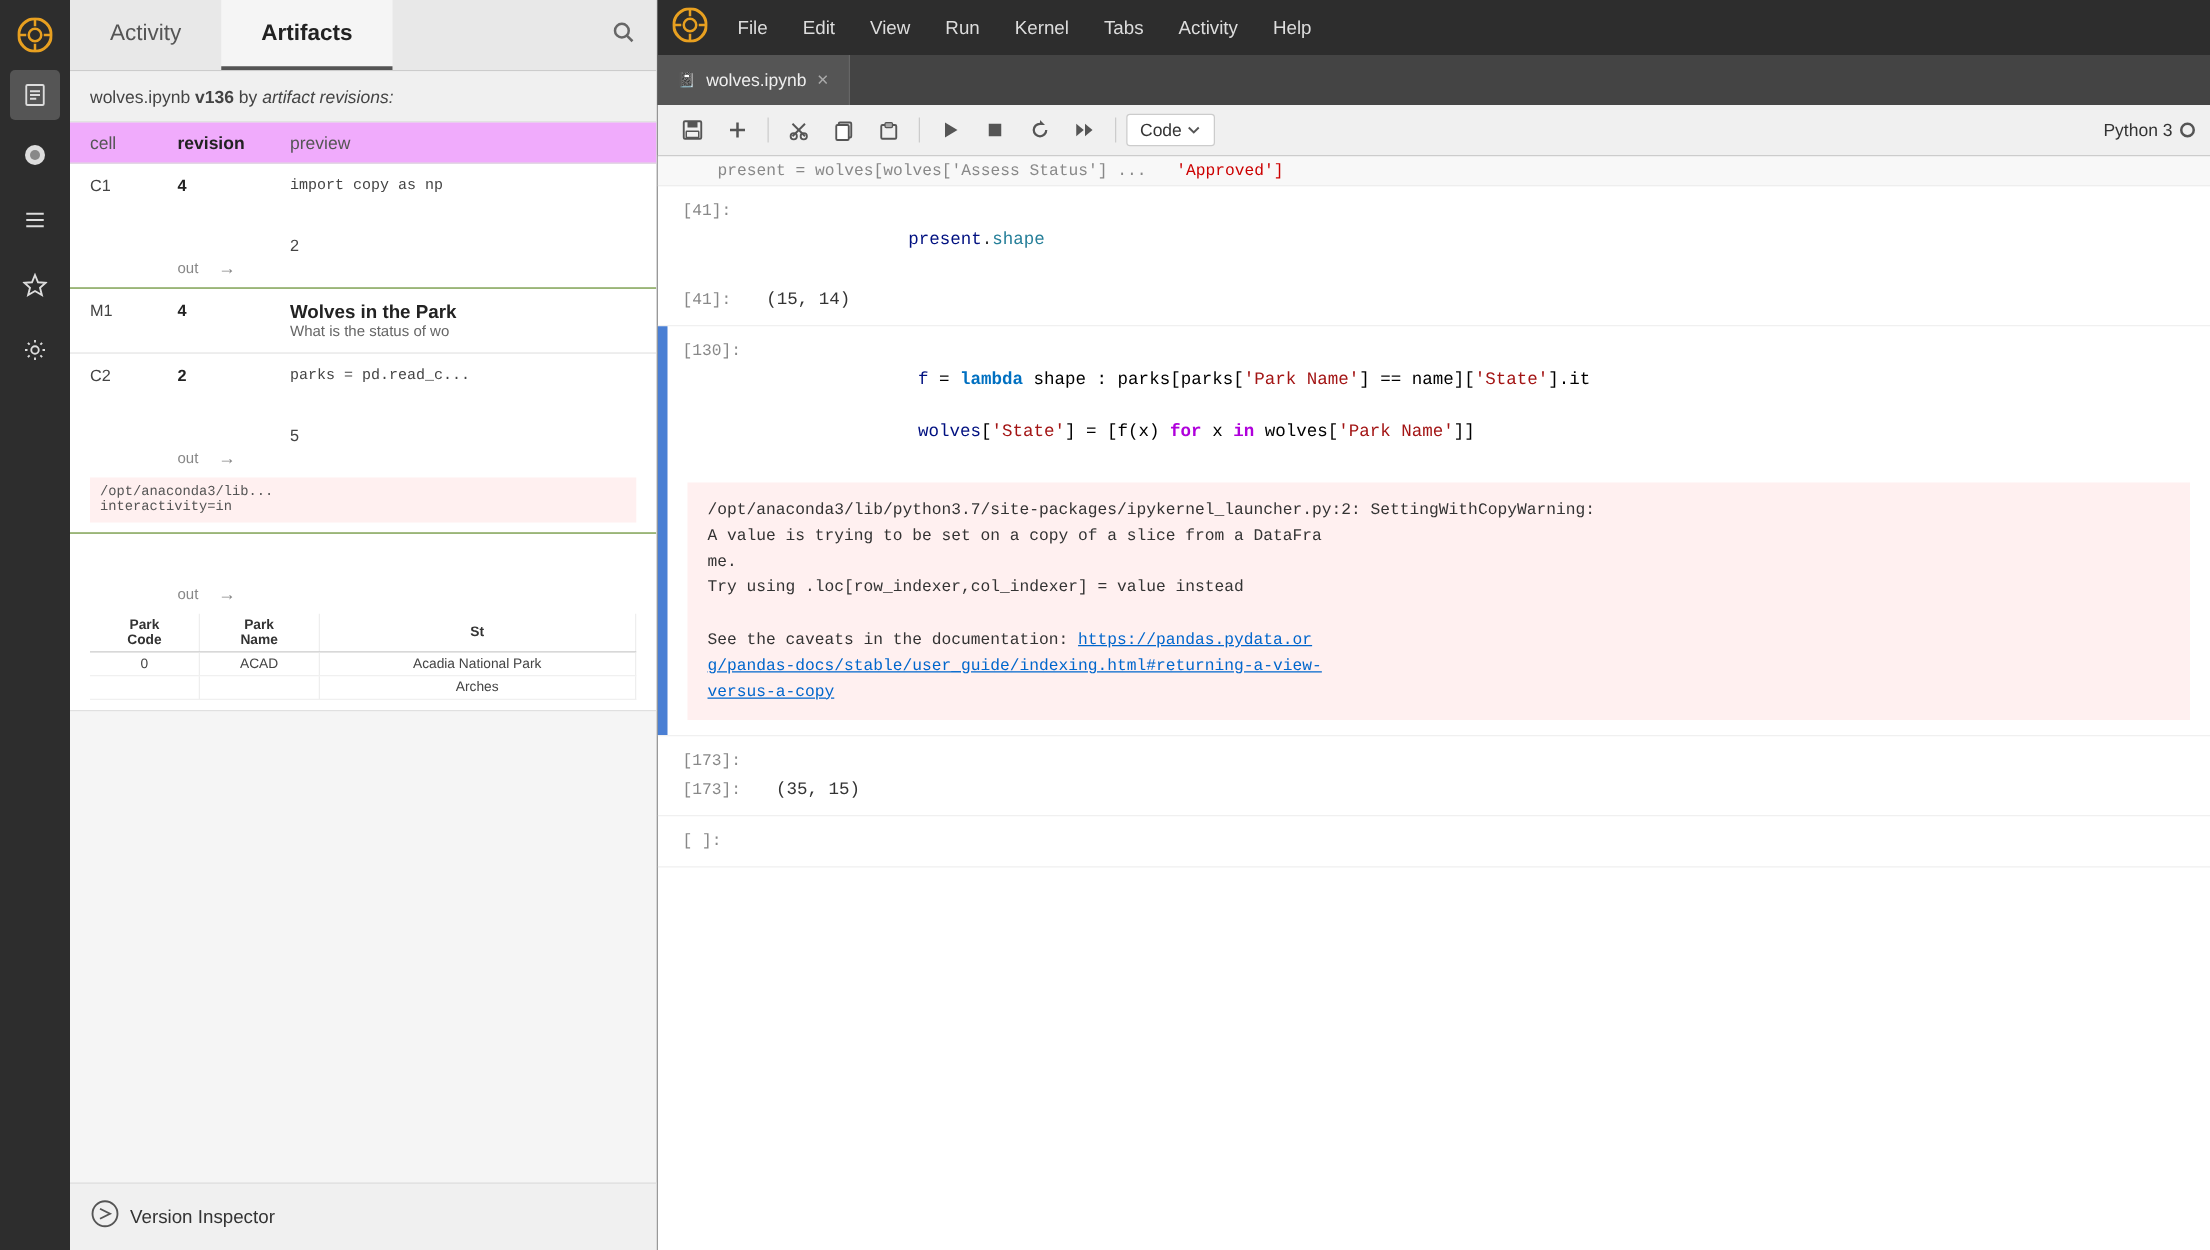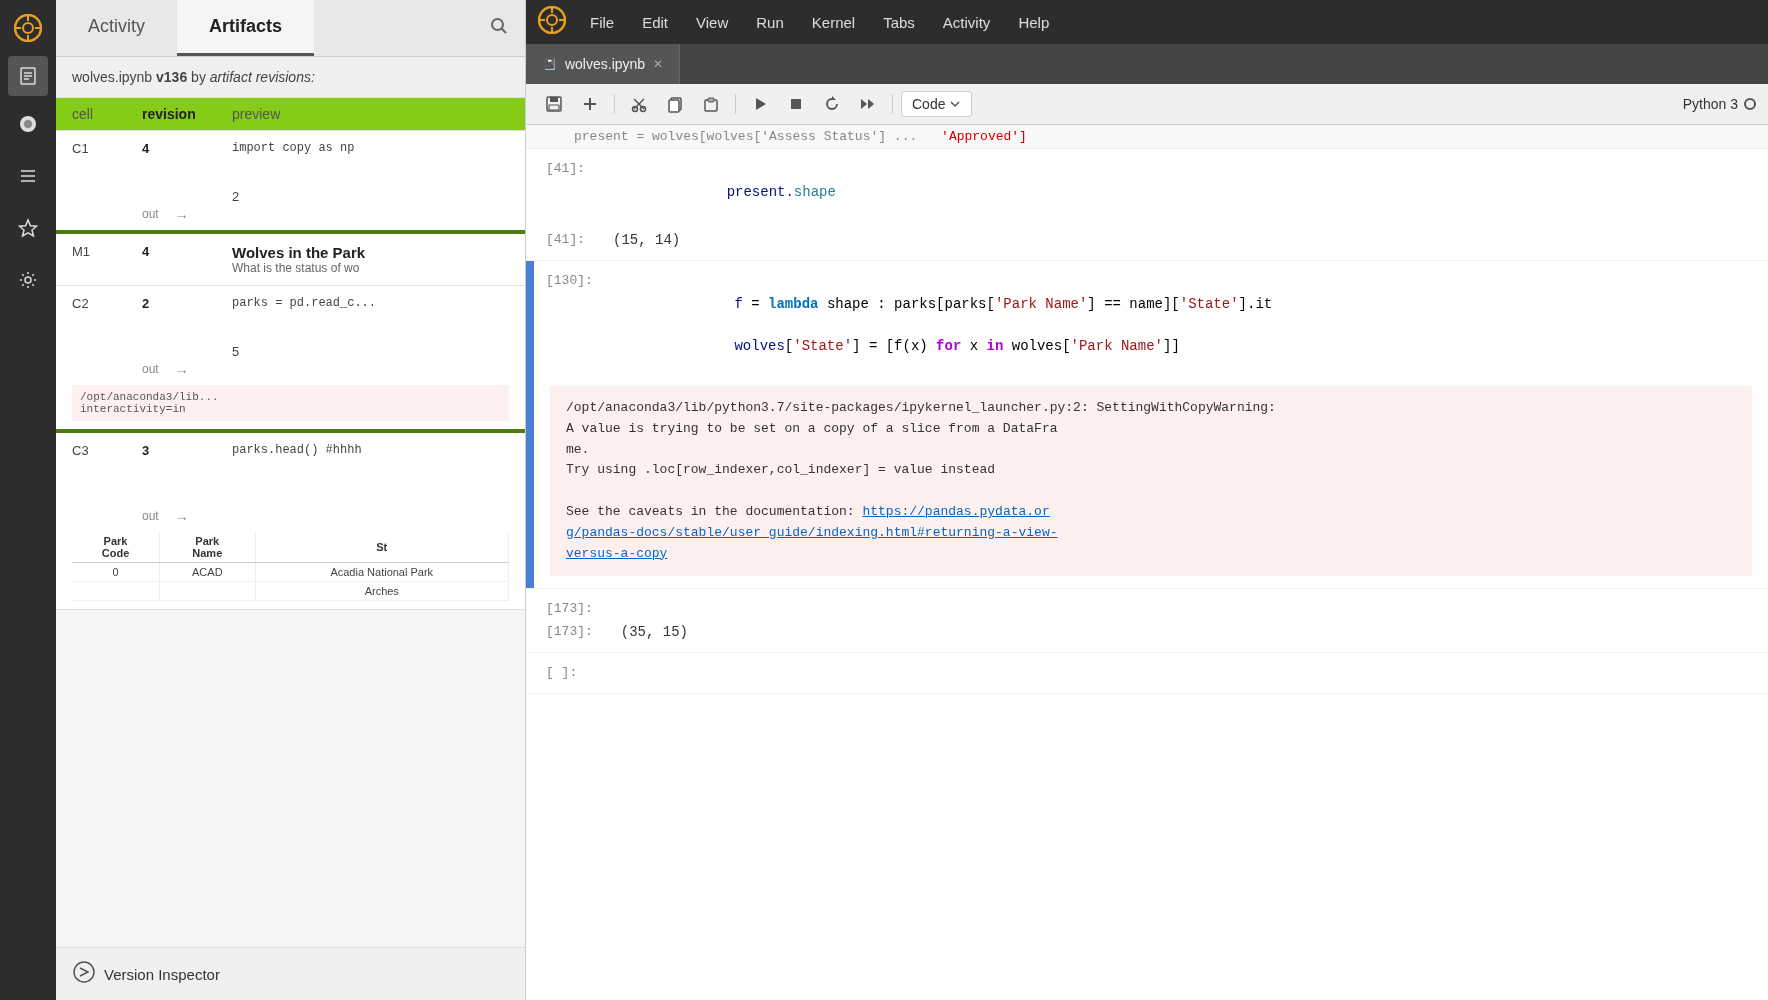--- a/index.html
+++ b/index.html
@@ -79,30 +79,30 @@
     .artifact-info em { font-style: italic; }
 
     
     .table-header {
       display: grid;
       grid-template-columns: 70px 90px 1fr;
       padding: 8px 16px;
       font-size: 14px;
       color: #555;
       border-bottom: 1px solid #ddd;
-      background: #84cc16;
+      background: #f0abfc;
     }
     .table-header .col { font-weight: 400; }
     .table-header .col.bold { font-weight: 700; color: #222; }
 
     
     .list-items { overflow-y: auto; flex: 1; }
 
     .list-item {
-      border-bottom: 4px solid #4d7c0f;
+      border-bottom: 1px solid #4d7c0f;
       background: #fff;
     }
     .list-item-row {
       display: grid;
       grid-template-columns: 70px 90px 1fr;
       padding: 10px 16px;
       align-items: start;
       cursor: pointer;
     }
     .cell-id { font-size: 13px; color: #444; font-weight: 500; }
@@ -447,25 +447,20 @@
             <span class="out-arrow">→</span>
           </div>
           <div class="out-value">5</div>
         </div>
         <div style="margin: 0 16px 8px 16px; background: #fff0f0; padding: 6px 8px; font-family:'Courier New',monospace; font-size:11px; color:#555;">
           /opt/anaconda3/lib...<br>interactivity=in
         </div>
       </div>
 
       <div class="c3-item">
-        <div class="list-item-row">
-          <div class="cell-id">C3</div>
-          <div class="cell-rev">3</div>
-          <div class="cell-preview">parks.head() #hhhh</div>
-        </div>
         <div class="out-row">
           <div></div>
           <div class="out-label">
             <span>out</span>
             <span class="out-arrow">→</span>
           </div>
           <div></div>
         </div>
 
         <table class="c3-out-table">

